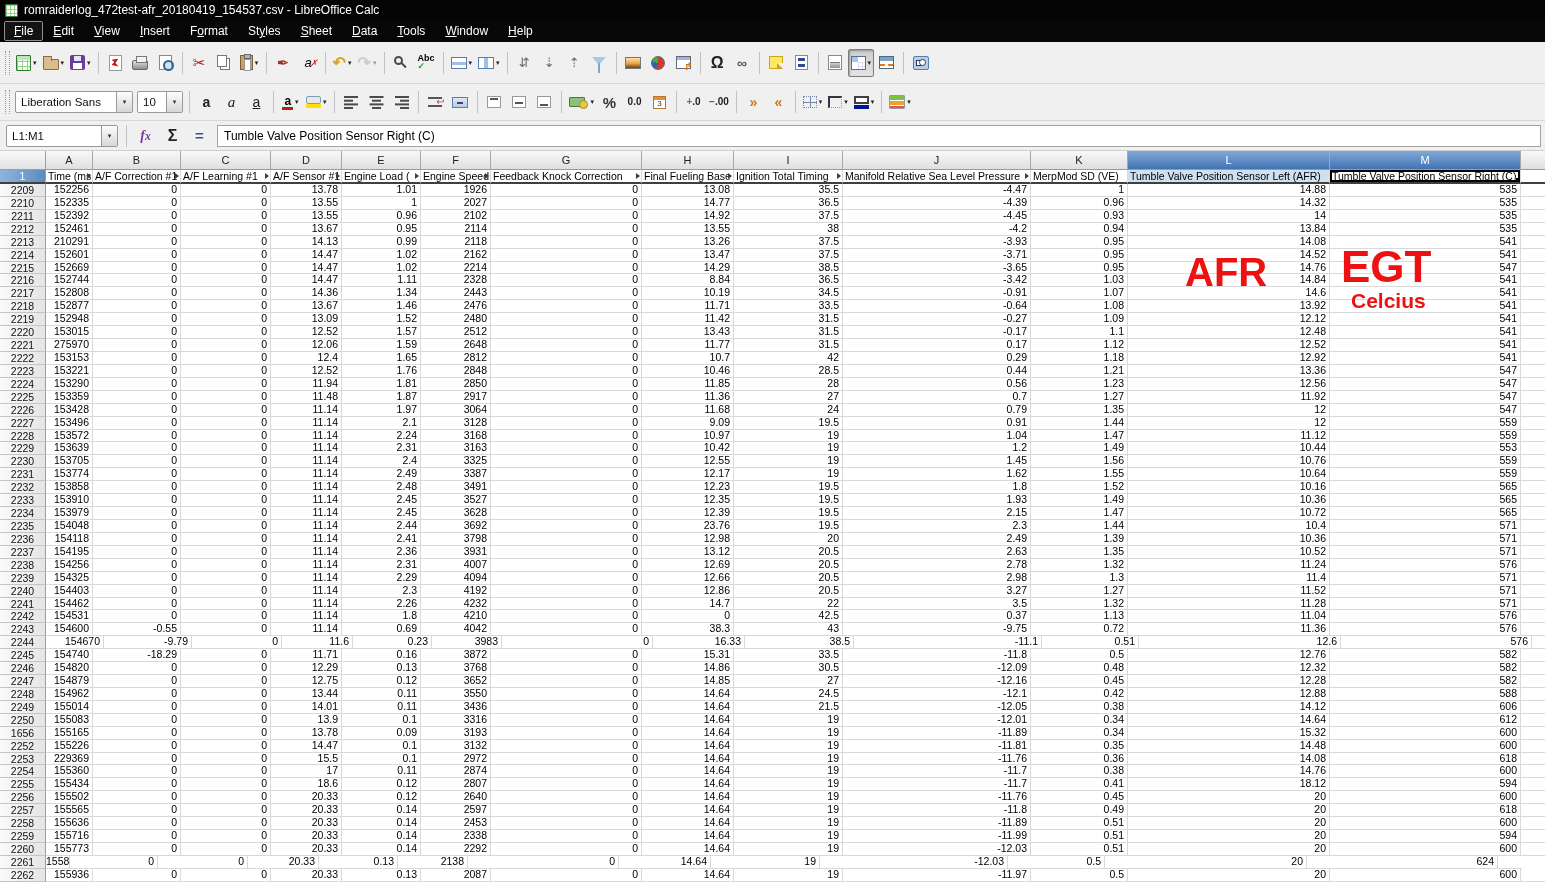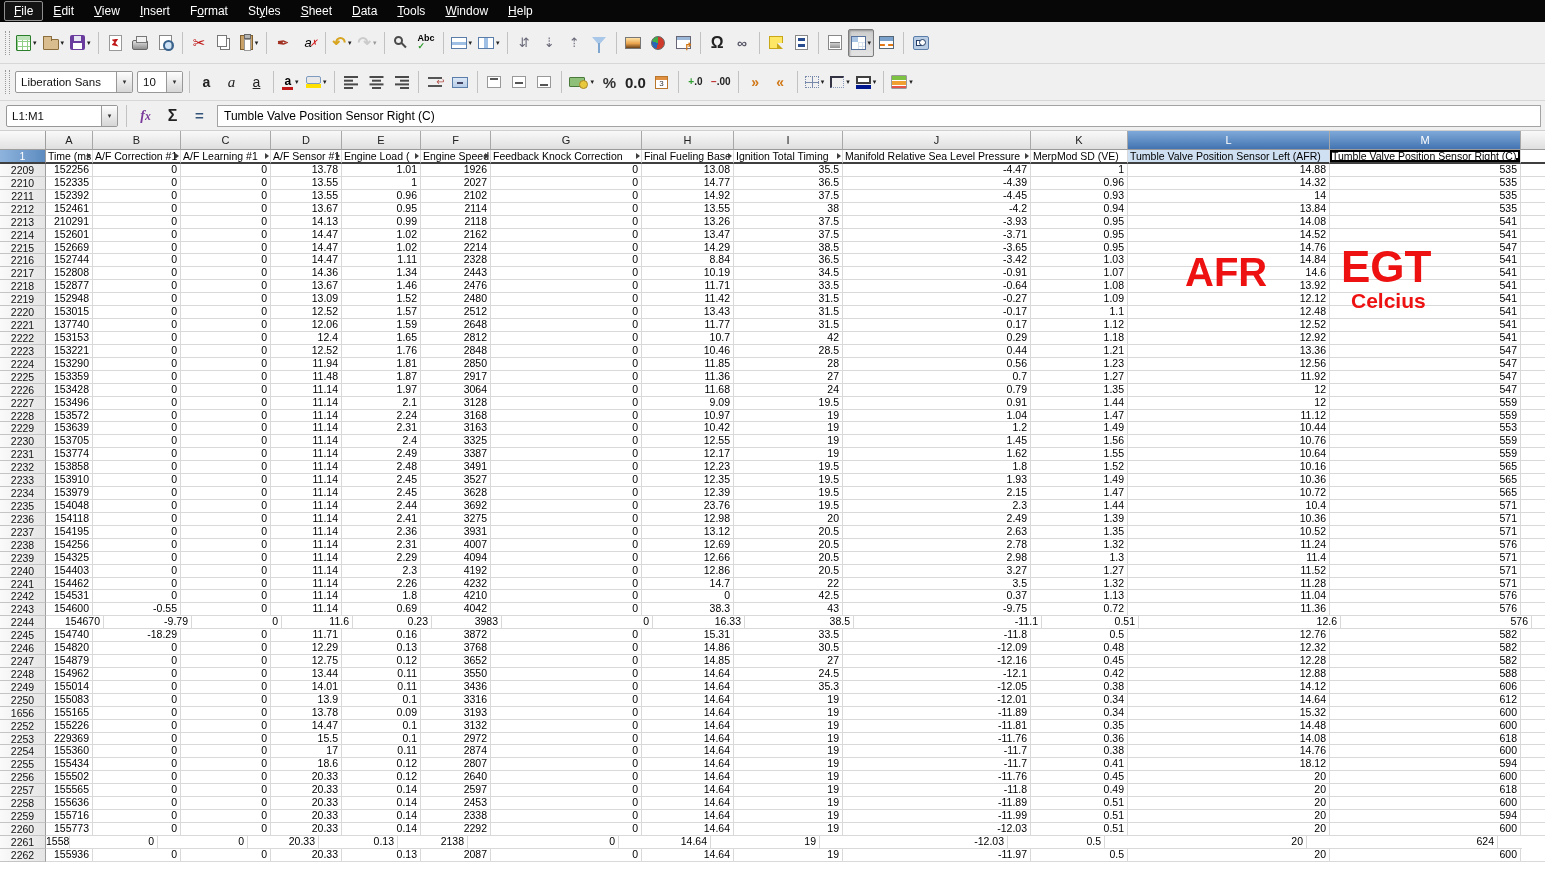--- a/index.html
+++ b/index.html
@@ -129,20 +129,24 @@
 .drow{height:12.93px}
 .drow .rh{line-height:12.4px}
 .c{flex:none;border-right:1px solid #d9d9d9;border-bottom:1px solid #d9d9d9;font-size:10.5px;line-height:11.9px;text-align:right;padding-right:3px;overflow:hidden;white-space:nowrap;color:#000;height:12.93px}
 .c.filler,.hc.fillc{border-right:none}
 .ann{position:absolute;font-weight:bold;line-height:1;z-index:6;font-family:"Liberation Sans",sans-serif}
 </style>
 </head>
 <body>
 
 <div id="app">
+  <div class="titlebar">
+    <span class="appicon"></span>
+    <span>romraiderlog_472test-afr_20180419_154537.csv - LibreOffice Calc</span>
+  </div>
   <div class="menubar" id="menubar">
       <span class="mitem first"><u>F</u>ile</span>
       <span class="mitem"><u>E</u>dit</span>
       <span class="mitem"><u>V</u>iew</span>
       <span class="mitem"><u>I</u>nsert</span>
       <span class="mitem">F<u>o</u>rmat</span>
       <span class="mitem">St<u>y</u>les</span>
       <span class="mitem"><u>S</u>heet</span>
       <span class="mitem"><u>D</u>ata</span>
       <span class="mitem"><u>T</u>ools</span>
@@ -445,21 +449,21 @@
         </span>
         <span class="dd">▾</span>
       </div>
       <div class="btn">
         <span class="icw">
           <span class="gly" style="font-weight:bold;font-size:15px;color:#333">%</span>
         </span>
       </div>
       <div class="btn">
         <span class="icw">
-          <span class="gly" style="font-weight:bold;font-size:15px">0.0</span>
+          <span class="gly" style="font-weight:bold;font-size:10px">0.0</span>
         </span>
       </div>
       <div class="btn">
         <span class="icw">
           <span class="ic cal">
             <i>3</i>
           </span>
         </span>
       </div>
       <span class="sep"></span>
@@ -770,21 +774,21 @@
         <div class="c" style="width:92px">13.43</div>
         <div class="c" style="width:109px">31.5</div>
         <div class="c" style="width:188px">-0.17</div>
         <div class="c" style="width:97px">1.1</div>
         <div class="c" style="width:202px">12.48</div>
         <div class="c" style="width:191px">541</div>
         <div class="c filler" style="width:24px"></div>
       </div>
       <div class="shrow drow">
         <div class="rh">2221</div>
-        <div class="c" style="width:47px">137740</div>
+        <div class="c" style="width:47px">275970</div>
         <div class="c" style="width:88px">0</div>
         <div class="c" style="width:90px">0</div>
         <div class="c" style="width:71px">12.06</div>
         <div class="c" style="width:79px">1.59</div>
         <div class="c" style="width:70px">2648</div>
         <div class="c" style="width:151px">0</div>
         <div class="c" style="width:92px">11.77</div>
         <div class="c" style="width:109px">31.5</div>
         <div class="c" style="width:188px">0.17</div>
         <div class="c" style="width:97px">1.12</div>
@@ -1030,21 +1034,21 @@
         <div class="c" style="width:191px">571</div>
         <div class="c filler" style="width:24px"></div>
       </div>
       <div class="shrow drow">
         <div class="rh">2236</div>
         <div class="c" style="width:47px">154118</div>
         <div class="c" style="width:88px">0</div>
         <div class="c" style="width:90px">0</div>
         <div class="c" style="width:71px">11.14</div>
         <div class="c" style="width:79px">2.41</div>
-        <div class="c" style="width:70px">3275</div>
+        <div class="c" style="width:70px">3798</div>
         <div class="c" style="width:151px">0</div>
         <div class="c" style="width:92px">12.98</div>
         <div class="c" style="width:109px">20</div>
         <div class="c" style="width:188px">2.49</div>
         <div class="c" style="width:97px">1.39</div>
         <div class="c" style="width:202px">10.36</div>
         <div class="c" style="width:191px">571</div>
         <div class="c filler" style="width:24px"></div>
       </div>
       <div class="shrow drow">
@@ -1254,21 +1258,21 @@
       <div class="shrow drow">
         <div class="rh">2249</div>
         <div class="c" style="width:47px">155014</div>
         <div class="c" style="width:88px">0</div>
         <div class="c" style="width:90px">0</div>
         <div class="c" style="width:71px">14.01</div>
         <div class="c" style="width:79px">0.11</div>
         <div class="c" style="width:70px">3436</div>
         <div class="c" style="width:151px">0</div>
         <div class="c" style="width:92px">14.64</div>
-        <div class="c" style="width:109px">35.3</div>
+        <div class="c" style="width:109px">21.5</div>
         <div class="c" style="width:188px">-12.05</div>
         <div class="c" style="width:97px">0.38</div>
         <div class="c" style="width:202px">14.12</div>
         <div class="c" style="width:191px">606</div>
         <div class="c filler" style="width:24px"></div>
       </div>
       <div class="shrow drow">
         <div class="rh">2250</div>
         <div class="c" style="width:47px">155083</div>
         <div class="c" style="width:88px">0</div>

